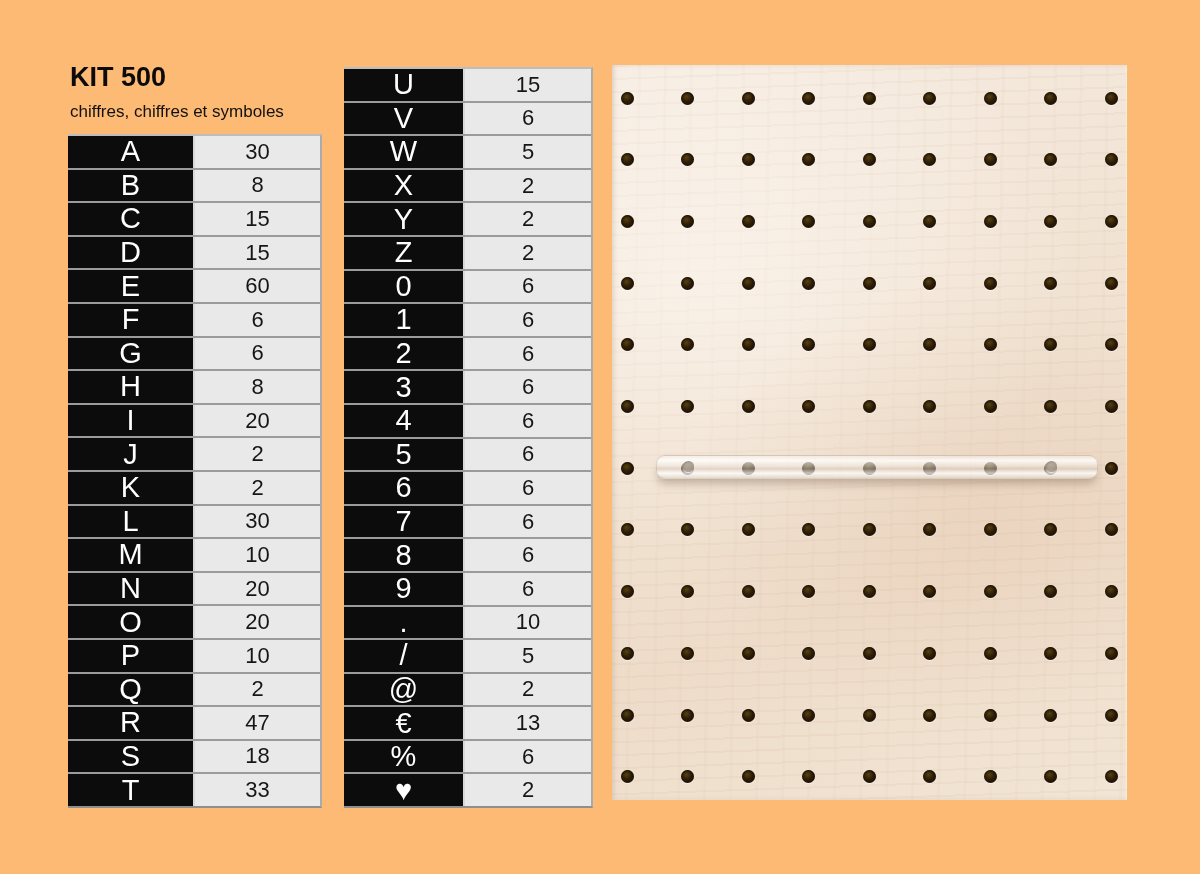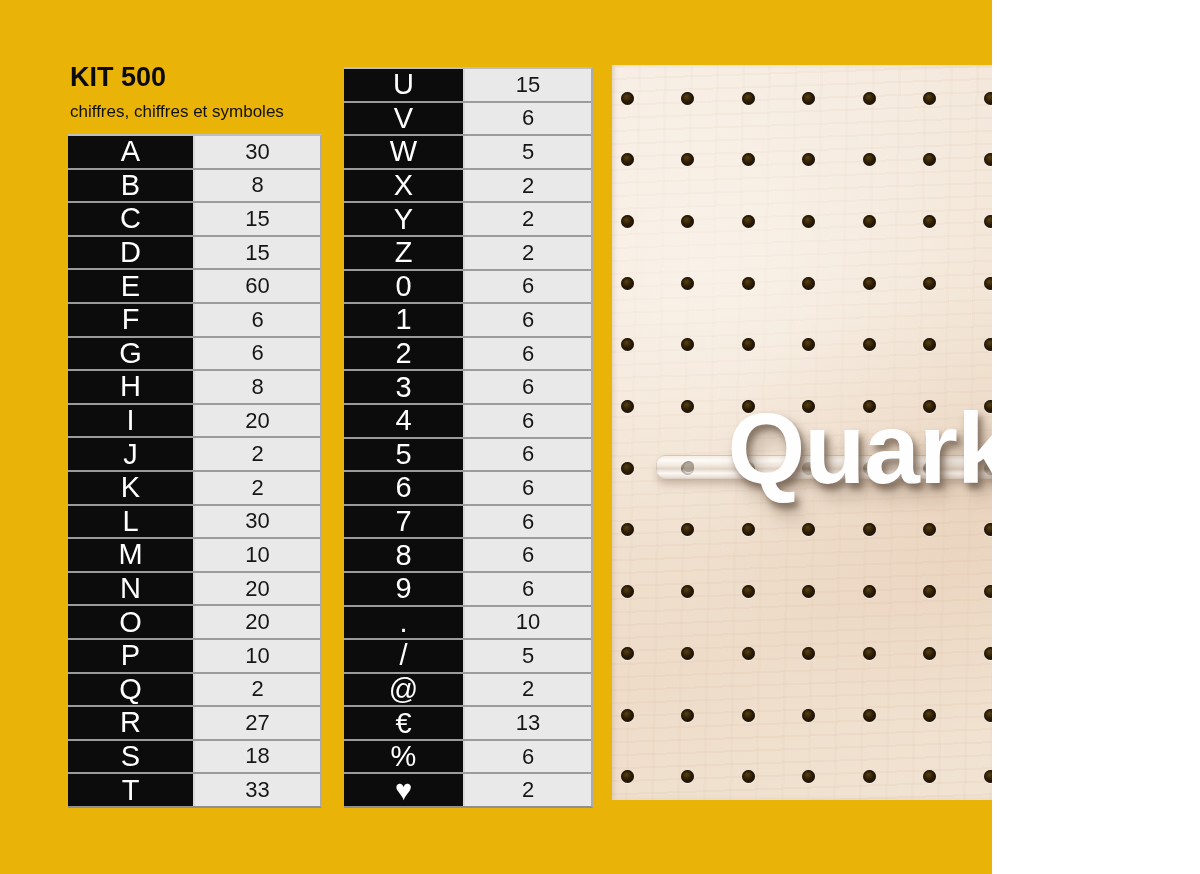--- a/index.html
+++ b/index.html
@@ -3,23 +3,23 @@
 <meta charset="utf-8">
 <style>
   html, body {
     margin: 0;
     padding: 0;
     background: #ffffff;
     font-family: "Liberation Sans", "DejaVu Sans", sans-serif;
   }
   #page {
     position: relative;
-    width: 992px;
+    width: 1200px;
     height: 874px;
-    background: #eab308;
+    background: #fdba74;
     overflow: hidden;
   }
 
   
   #title-block { position: absolute; left: 70px; top: 62px; }
   #kit-heading {
     font-size: 27px;
     font-weight: bold;
     color: #0b0b0b;
     letter-spacing: 0px;
@@ -221,21 +221,21 @@
       <div class="trow">
         <div class="sym">P</div>
         <div class="qty">10</div>
       </div>
       <div class="trow">
         <div class="sym">Q</div>
         <div class="qty">2</div>
       </div>
       <div class="trow">
         <div class="sym">R</div>
-        <div class="qty">27</div>
+        <div class="qty">47</div>
       </div>
       <div class="trow">
         <div class="sym">S</div>
         <div class="qty">18</div>
       </div>
       <div class="trow">
         <div class="sym">T</div>
         <div class="qty">33</div>
       </div>
     </div>
@@ -437,16 +437,15 @@
       <div class="hole" style="left: 190px; top: 705.2px;"></div>
       <div class="hole" style="left: 250.5px; top: 705.2px;"></div>
       <div class="hole" style="left: 311px; top: 705.2px;"></div>
       <div class="hole" style="left: 371.5px; top: 705.2px;"></div>
       <div class="hole" style="left: 432px; top: 705.2px;"></div>
       <div class="hole" style="left: 492.5px; top: 705.2px;"></div>
       <div id="brand-rail">
       <div id="rail-peg-left" class="rail-peg"></div>
       <div id="rail-peg-right" class="rail-peg"></div>
     </div>
-    <div id="brand-text">Quark</div>
   </div>
 
 </div>
 
 </body></html>

